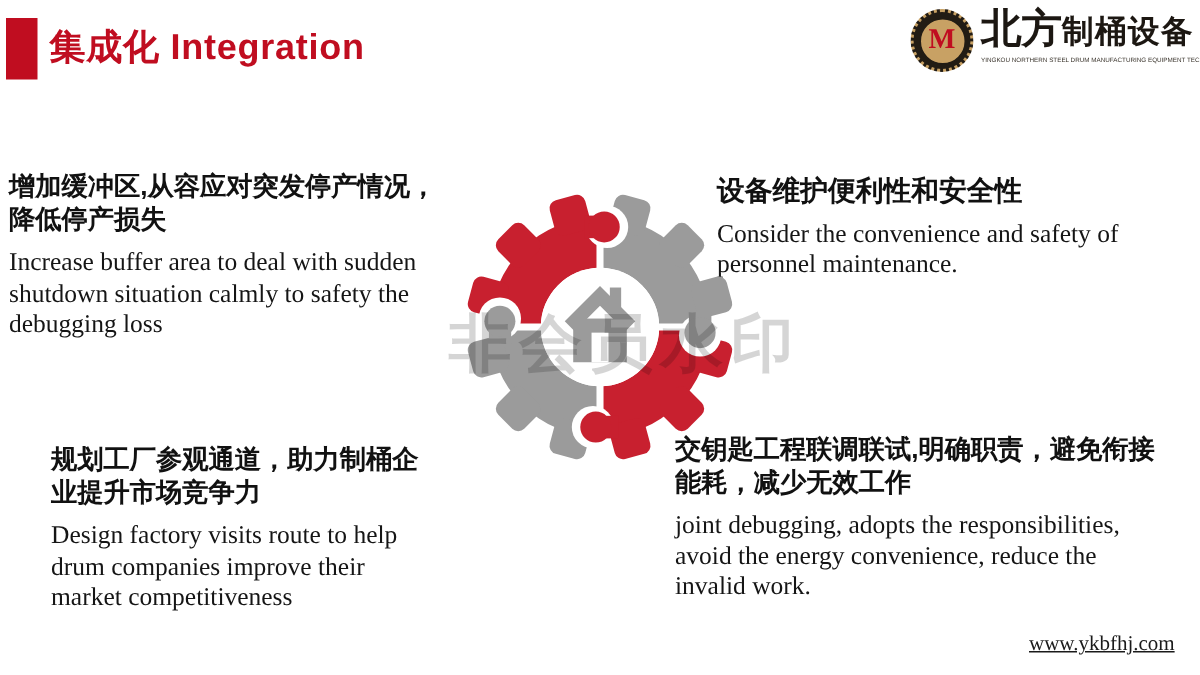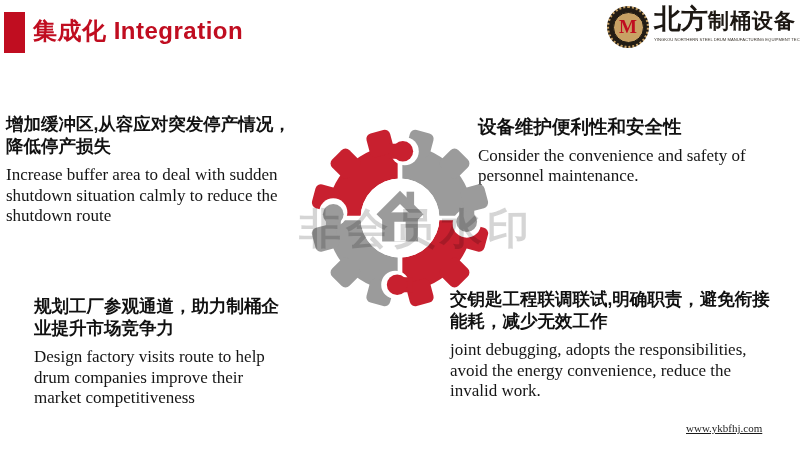--- a/index.html
+++ b/index.html
@@ -48,21 +48,21 @@
   
   .gear-svg{position:absolute;left:306px;top:124px;width:188px;height:188px;z-index:1;}
   
   .watermark{
     position:absolute;left:299px;top:201px;z-index:2;font-size:42px;font-weight:700;
     letter-spacing:5px;color:#000000;opacity:0.16;white-space:nowrap;pointer-events:none;
   }
   
   .footer-url{
     position:absolute;left:686px;top:422px;font-family:"Liberation Serif",serif;
-    font-size:11px;color:#1a1a1a;text-decoration:underline;white-space:nowrap;
+    font-size:14px;color:#1a1a1a;text-decoration:underline;white-space:nowrap;
   }
 </style>
 </head>
 <body>
 
 <div id="slide">
 
   <div class="accent-bar"></div>
   <div class="page-title">集成化 Integration</div>
 
@@ -76,22 +76,22 @@
     </div>
   </div>
 
   <div class="block block-top-left">
     <div class="cn">
         <div>增加缓冲区,从容应对突发停产情况，</div>
         <div>降低停产损失</div>
       </div>
     <div class="en">
         <div>Increase buffer area to deal with sudden</div>
-        <div>shutdown situation calmly to reduce the</div>
-        <div>shutdown route</div>
+        <div>shutdown situation calmly to safety the</div>
+        <div>debugging loss</div>
       </div>
   </div>
 
   <div class="block block-top-right">
     <div class="cn">
         <div>设备维护便利性和安全性</div>
       </div>
     <div class="en">
         <div>Consider the convenience and safety of</div>
         <div>personnel maintenance.</div>

